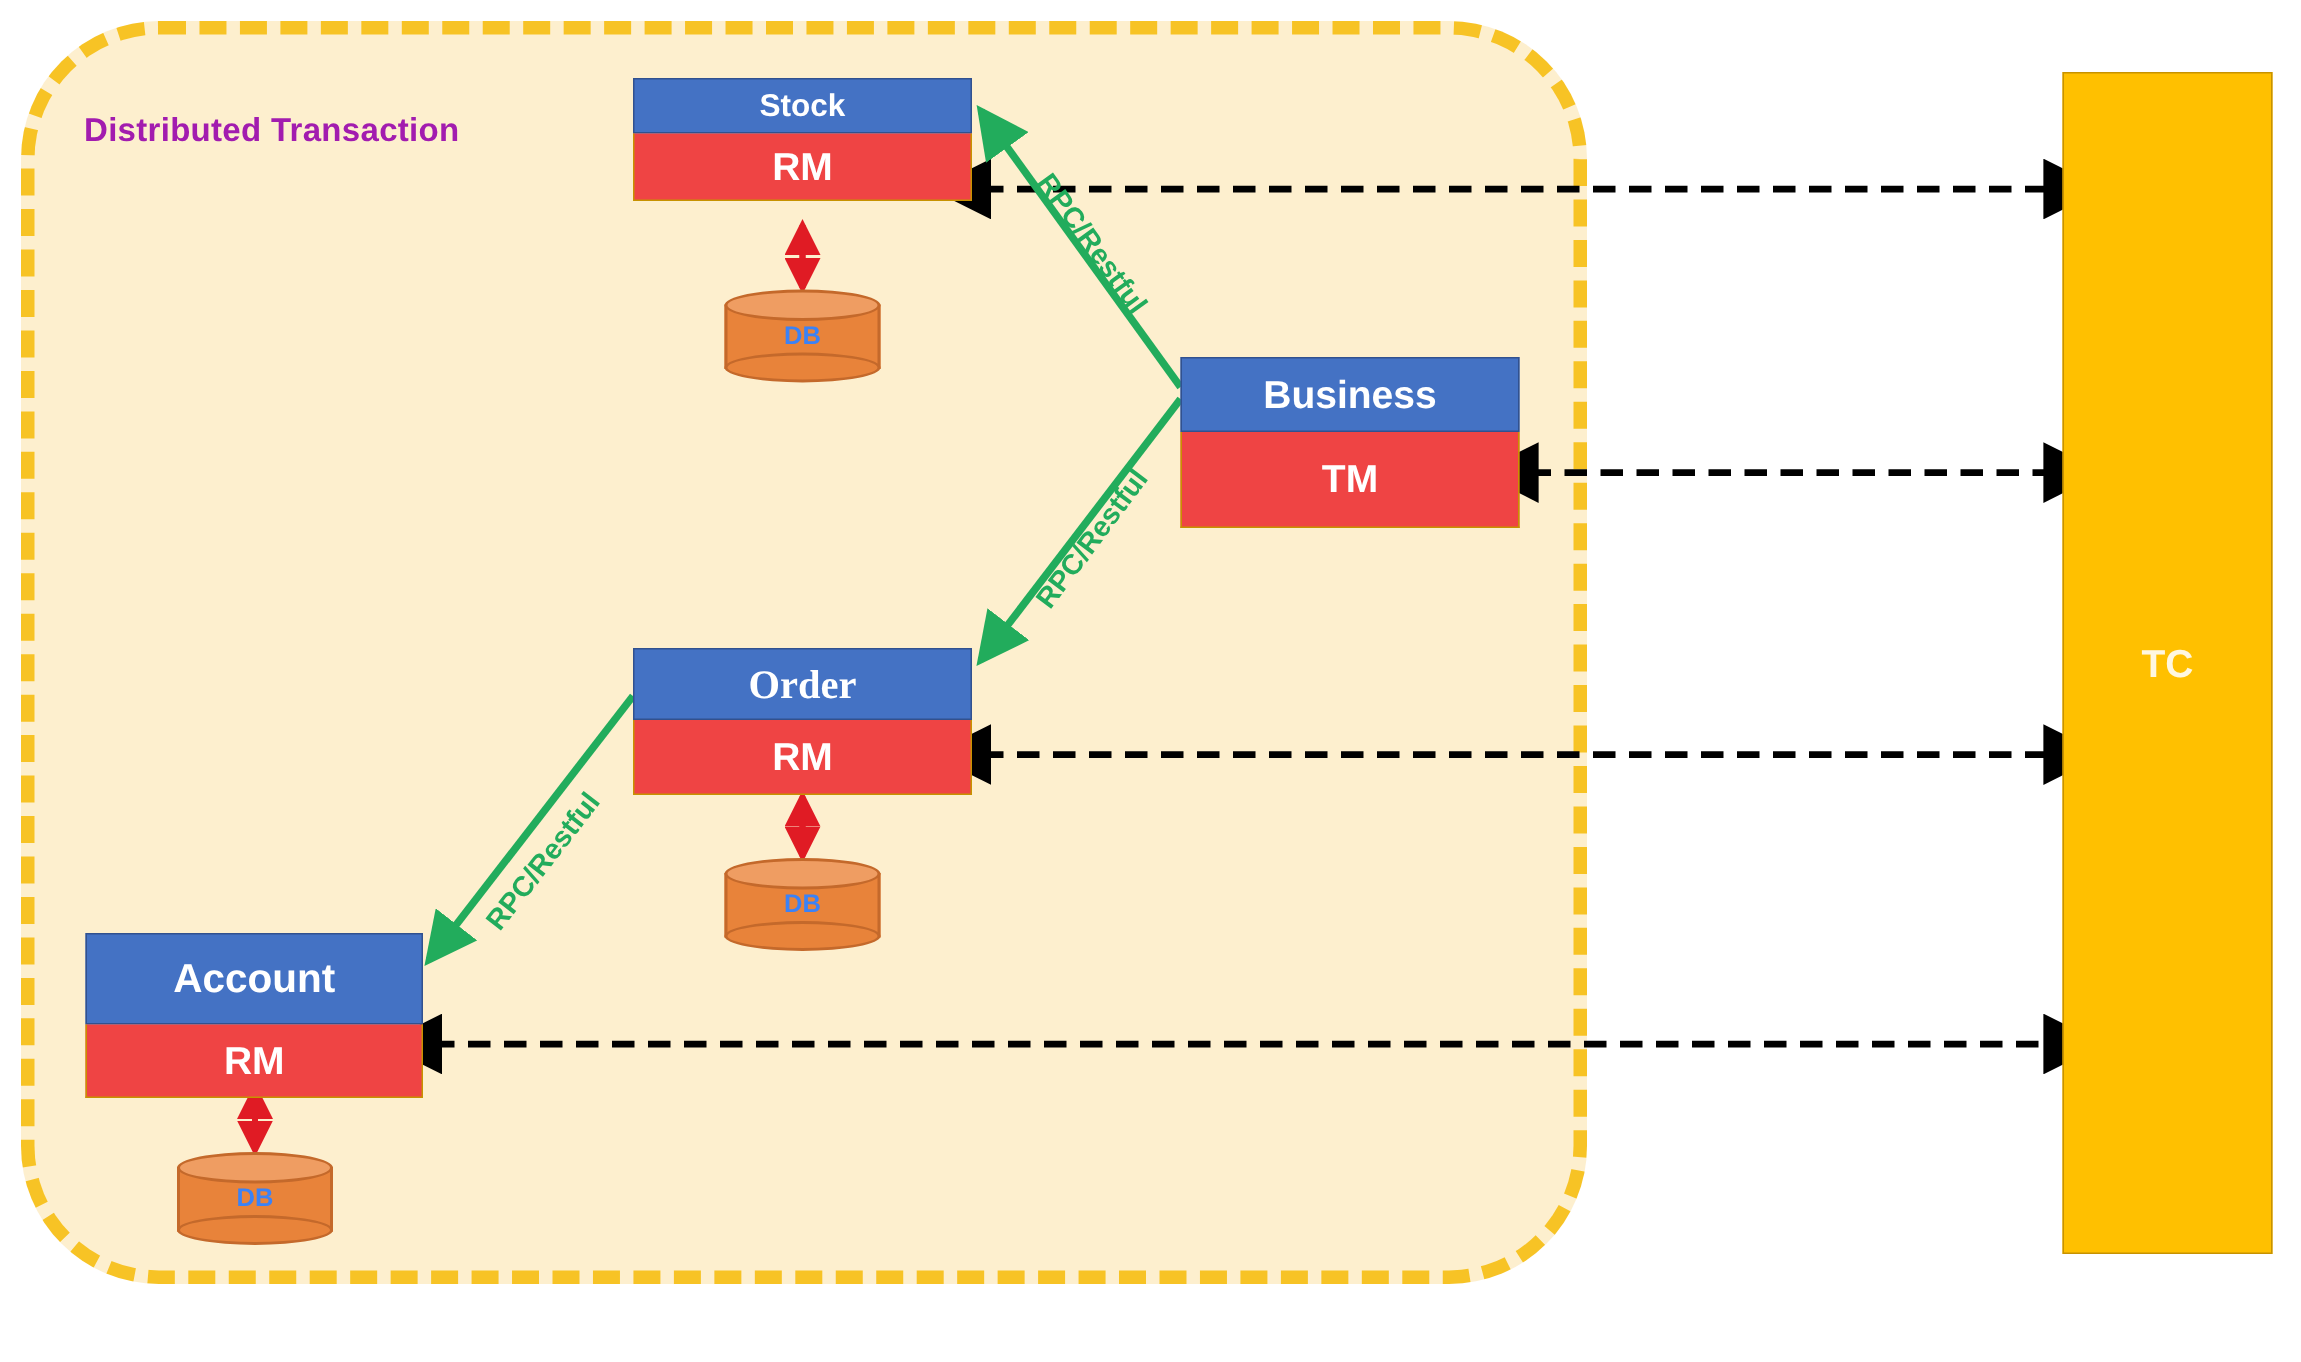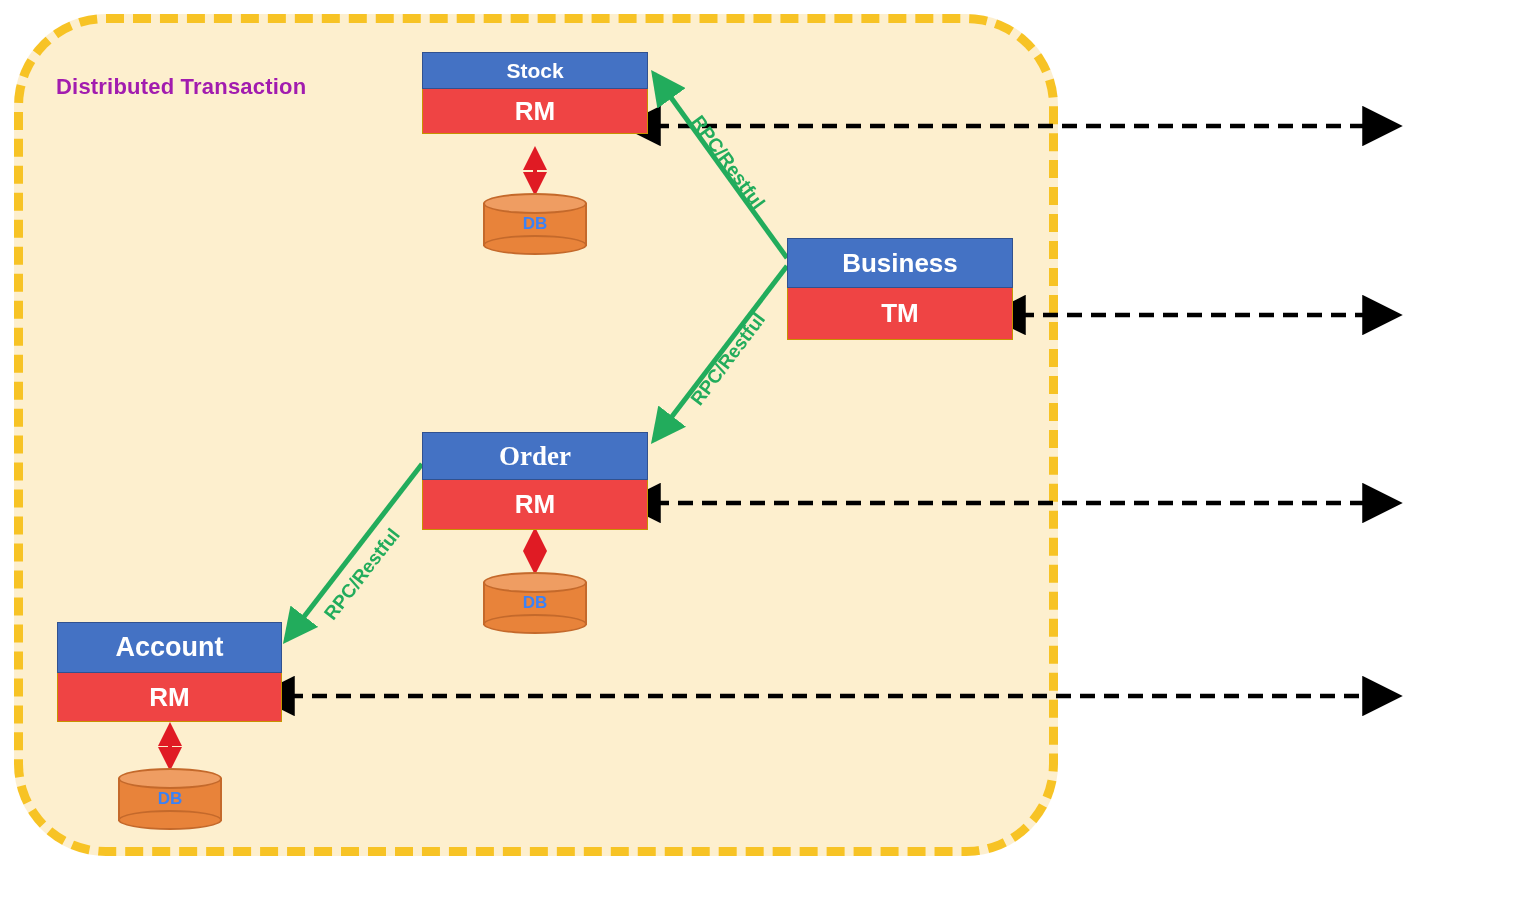--- a/index.html
+++ b/index.html
@@ -45,28 +45,28 @@
     display:flex;align-items:center;justify-content:center;
     box-sizing:border-box;
   }
 
   #svc-stock{left:422px; top:52px; width:226px;}
   #svc-stock .top{height:37px; font-size:21px;}
   #svc-stock .bot{height:45px; font-size:26px;}
 
   #svc-business{left:787px; top:238px; width:226px;}
   #svc-business .top{height:50px; font-size:26px;}
-  #svc-business .bot{height:52px; font-size:26px;}
+  #svc-business .bot{height:64px; font-size:26px;}
 
   #svc-order{left:422px; top:432px; width:226px;}
   #svc-order .top{height:48px; font-size:27px;font-family:Liberation Serif, serif;}
   #svc-order .bot{height:50px; font-size:26px;}
 
   #svc-account{left:57px; top:622px; width:225px;}
-  #svc-account .top{height:51px; font-size:27px;}
+  #svc-account .top{height:61px; font-size:27px;}
   #svc-account .bot{height:49px; font-size:26px;}
 
   
   #tc{
     position:absolute;
     left:1375px; top:48px; width:140px; height:788px;
     background:#ffc000;
     border:1px solid #c79200;
     box-sizing:border-box;
     display:flex;align-items:center;justify-content:center;
@@ -209,14 +209,17 @@
     <div class="cyl-label">DB</div>
   </div>
 
   <div class="db" id="db-account">
     <div class="cyl-body"></div>
     <div class="cyl-bottom"></div>
     <div class="cyl-top"></div>
     <div class="cyl-label">DB</div>
   </div>
 
+  <div id="tc">
+    <span>TC</span>
+  </div>
 
 </div>
 
 </body></html>

